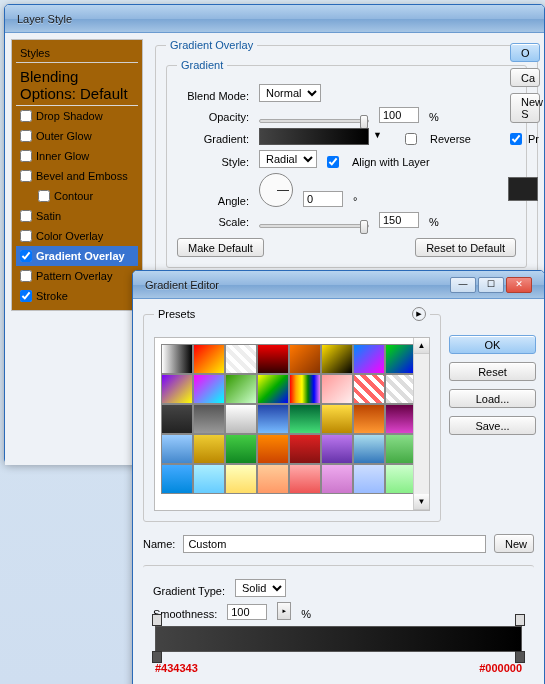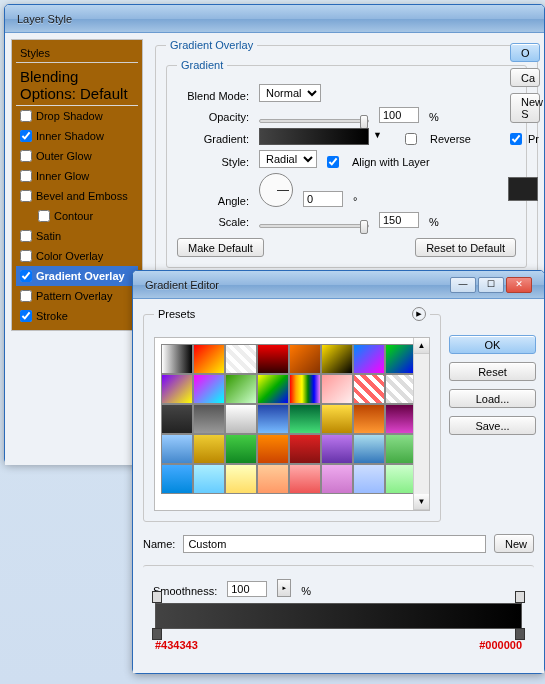--- a/index.html
+++ b/index.html
@@ -71,24 +71,20 @@
     <span class="title">Layer Style</span>
   </div>
   <div class="content">
     <div class="styles-panel">
       <div class="styles-hdr">Styles</div>
       <div class="styles-blend">Blending Options: Default</div>
       <div id="styles-list">
           <div class="style-item">
             <input type="checkbox" style="">
             <span>Drop Shadow</span>
-          </div>
-          <div class="style-item">
-            <input type="checkbox" checked="" style="">
-            <span>Inner Shadow</span>
           </div>
           <div class="style-item">
             <input type="checkbox" style="">
             <span>Outer Glow</span>
           </div>
           <div class="style-item">
             <input type="checkbox" style="">
             <span>Inner Glow</span>
           </div>
           <div class="style-item">
@@ -268,20 +264,24 @@
     </div>
 
     <div class="name-row">
       <span>Name:</span>
       <input class="name-input" value="Custom" style="">
       <button class="btn" style="width:40px">New</button>
     </div>
 
     <fieldset style="border:none;border-top:1px solid #c8c8c8;padding-top:8px">
       <div class="row">
+        <span>Gradient Type:</span>
+        <select><option>Solid</option></select>
+      </div>
+      <div class="row">
         <span>Smoothness:</span>
         <span class="numbox">100</span>
         <span class="spin">
             <span class="spin-b">▸</span>
           </span>
         <span>%</span>
       </div>
 
       <div class="grad-bar">
         <div class="stop top" style="left:-4px"></div>

